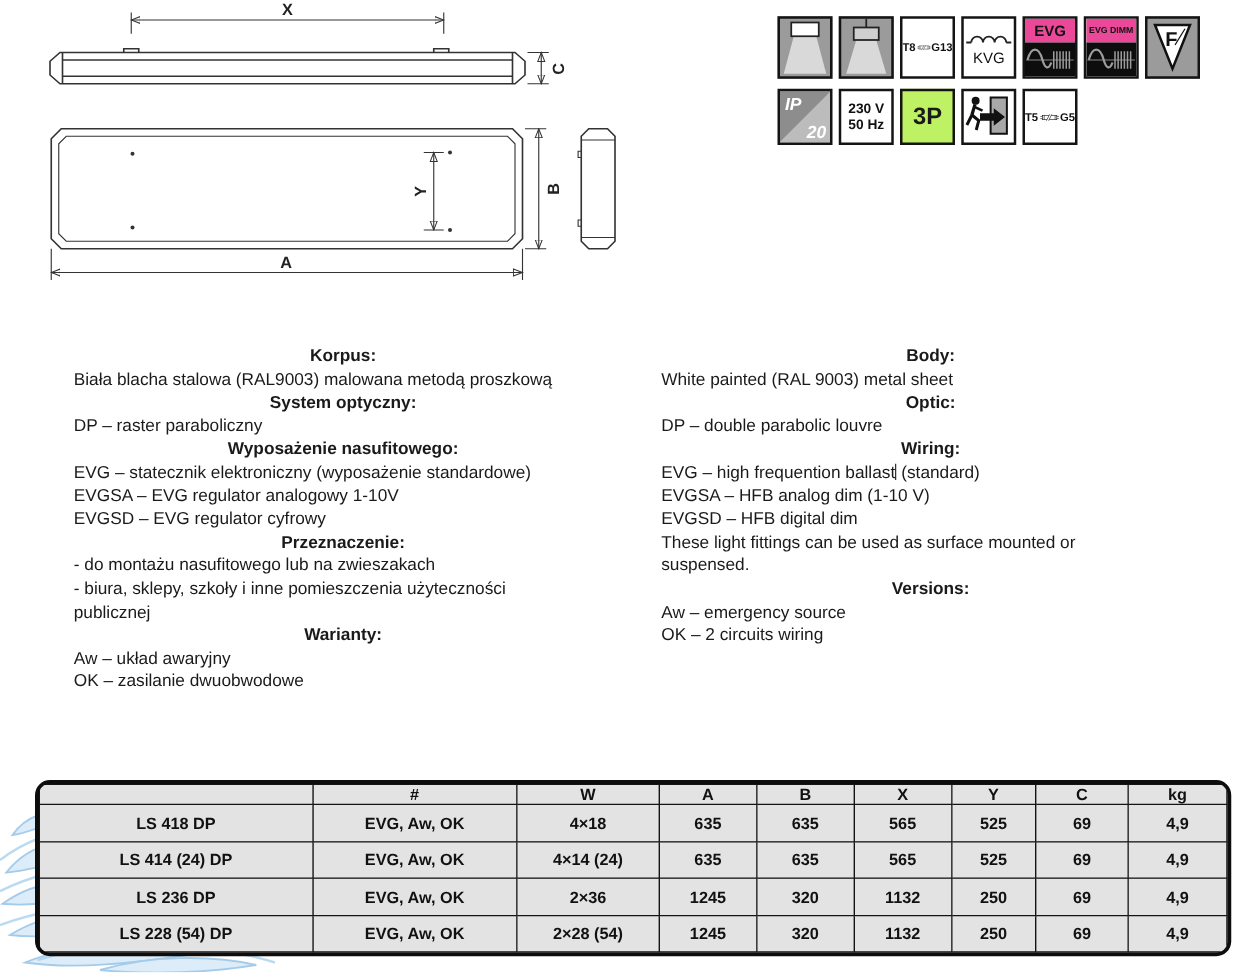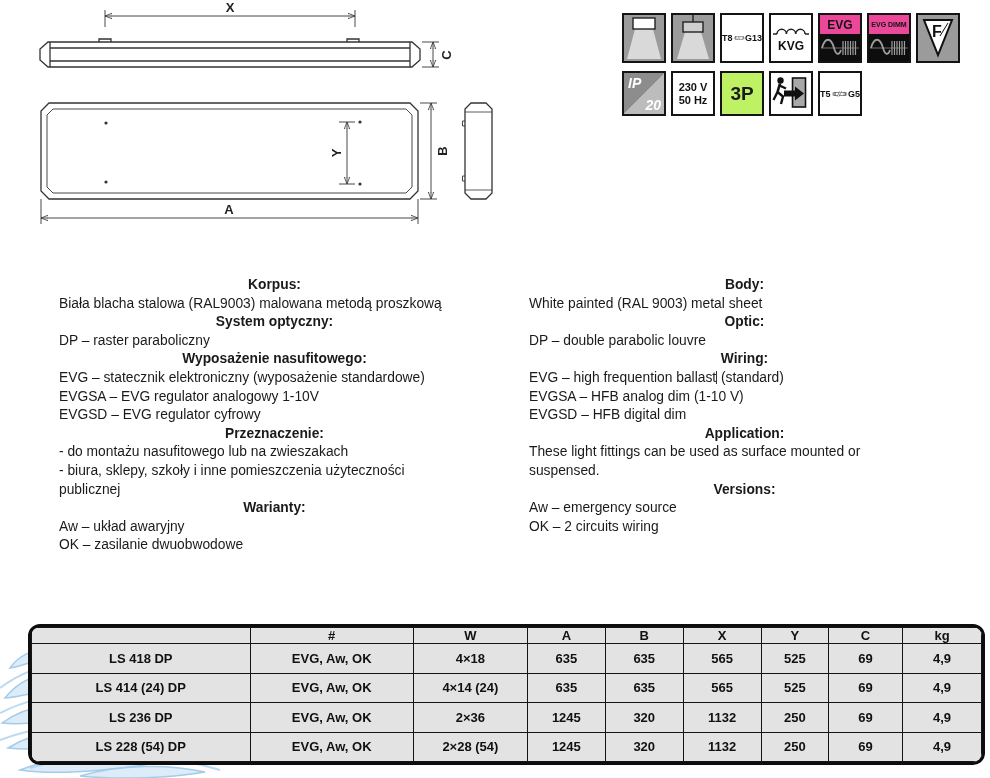--- a/index.html
+++ b/index.html
@@ -15,21 +15,21 @@
   .irow{display:flex;gap:5px;}
   .irow.r2{margin-top:8px;}
   .icon{box-sizing:border-box;width:44px;height:50px;border:2px solid #141414;background:#fff;
         position:relative;overflow:hidden;flex:0 0 auto;display:flex;flex-direction:column;
         align-items:center;justify-content:center;}
   .r2 .icon{height:45px;}
   .icon.gray{background:#9b9b9b;}
   .icon.lgray{background:#bef264;}
   .tcol{display:flex;flex-direction:row;align-items:center;justify-content:space-evenly;height:100%;width:100%;}
   .tlabel{font-size:9px;font-weight:bold;line-height:10px;color:#111;}
-  .klabel{font-size:12px;font-weight:bold;color:#111;margin-top:2px;}
+  .klabel{font-size:12px;font-weight:normal;color:#111;margin-top:2px;}
   .etop{height:19px;display:flex;align-items:center;justify-content:center;font-weight:bold;
         font-size:12px;width:100%;background:#ec4899;color:#111;}
   .etop.small{font-size:7px;}
   .ebot{height:27px;width:100%;background:#0d0d0d;display:flex;align-items:center;justify-content:center;}
   .ip20{background:linear-gradient(135deg,#8d8d8d 49.5%,#bcbcbc 50.5%);}
   .ip-top{position:absolute;left:4px;top:2px;color:#fff;font-weight:bold;font-style:italic;font-size:14px;}
   .ip-bot{position:absolute;right:3px;bottom:1px;color:#fff;font-weight:bold;font-style:italic;font-size:14px;}
   .pwr{font-size:11px;font-weight:bold;line-height:13px;text-align:center;color:#111;}
   .p3{font-size:19px;font-weight:bold;color:#1a1a1a;}
 
@@ -277,21 +277,20 @@
     </div>
   <div class="spec-col right" id="spec-right">
       <div class="spec-title">Body:</div>
       <div class="spec-line">White painted (RAL 9003) metal sheet</div>
       <div class="spec-title">Optic:</div>
       <div class="spec-line">DP – double parabolic louvre</div>
       <div class="spec-title">Wiring:</div>
       <div class="spec-line"><span>EVG – high frequention ballast</span><span class="caret"></span><span> (standard)</span></div>
       <div class="spec-line">EVGSA – HFB analog dim (1-10 V)</div>
       <div class="spec-line">EVGSD – HFB digital dim</div>
-      <div class="spec-title">Application:</div>
       <div class="spec-line">These light fittings can be used as surface mounted or</div>
       <div class="spec-line">suspensed.</div>
       <div class="spec-title">Versions:</div>
       <div class="spec-line">Aw – emergency source</div>
       <div class="spec-line">OK – 2 circuits wiring</div>
     </div>
 
   <svg class="watermark" viewBox="0 0 290 150">
     <g fill="#d9ebf9" stroke="#9cc6e8" stroke-width="1.5" opacity="0.9">
       <path d="M5,70 C25,45 55,40 80,55 C55,58 30,68 5,70 Z"></path>

